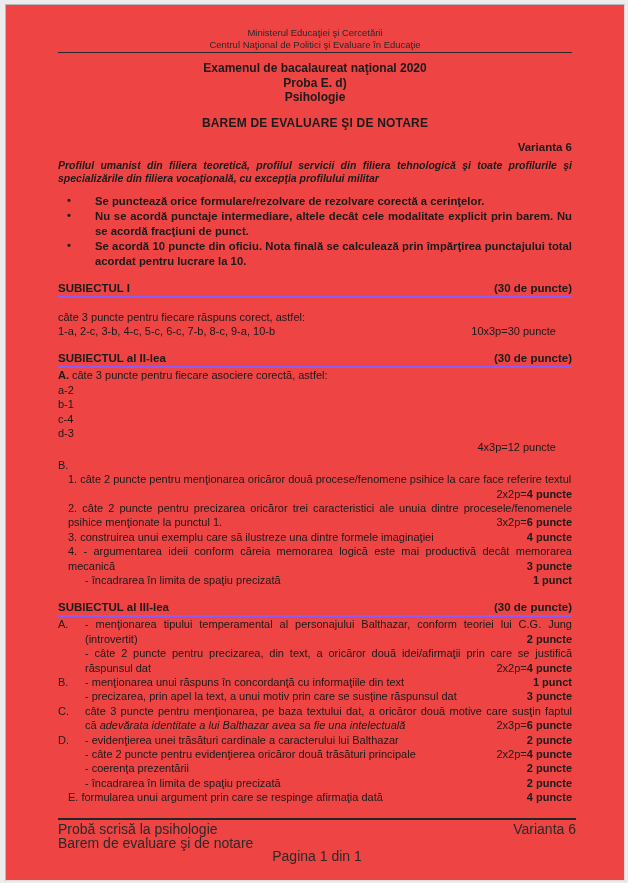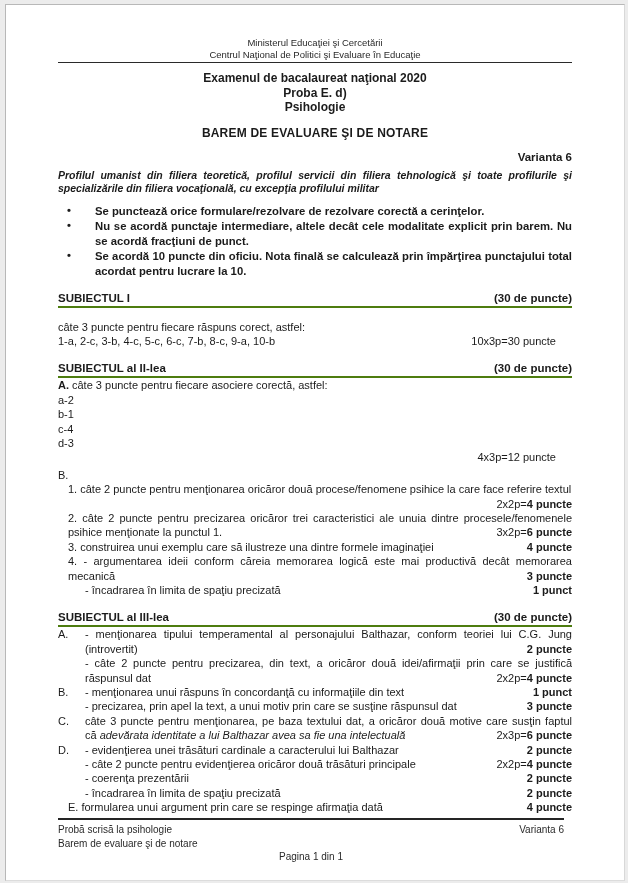--- a/index.html
+++ b/index.html
@@ -6,57 +6,57 @@
   body {
     width:628px; height:883px;
     background:#ececec;
     font-family:"Liberation Sans","DejaVu Sans",sans-serif;
     color:#1b1b1b;
     position:relative;
     overflow:hidden;
   }
   .page {
     position:absolute; left:5px; top:4px; right:3px; bottom:2px;
-    background:#ffffff;
+    background:#ef4444;
     border:1px solid #b8b8b8;
     border-right-color:#d8d8d8; border-bottom-color:#dcdcdc;
     box-sizing:border-box;
-    padding:32px 52px 0 52px;
+    padding:22px 52px 0 52px;
   }
   .b { font-weight:normal; }
   .hdr { text-align:center; font-size:9.5px; line-height:11.5px; color:#2a2a2a; }
   .hdr-rule { border-bottom:1px solid #2a2a2a; margin-top:2px; }
   .doc-title { text-align:center; font-weight:bold; font-size:12px; line-height:14.5px; margin-top:8px; }
   .barem-title { text-align:center; font-weight:bold; font-size:12px; margin-top:11px; letter-spacing:0.2px; }
   .variant { text-align:right; font-weight:bold; font-size:11.5px; margin-top:11px; }
   .profile-note { font-weight:bold; font-style:italic; font-size:10.5px; line-height:13.5px; text-align:justify; margin-top:6px; }
   .rules { margin:8px 0 0 0; padding:0; list-style:none; font-weight:bold; font-size:11.3px; line-height:15px; }
   .rules li { position:relative; padding-left:37px; text-align:justify; }
   .rules li .bullet { position:absolute; left:9px; top:-1px; }
   .sec-head {
     display:flex; justify-content:space-between;
     font-weight:bold; font-size:11.5px; line-height:14px;
-    border-bottom:2px solid #4d7c0f; padding-bottom:1px;
+    border-bottom:2px solid #8b5cf6; padding-bottom:1px;
   }
   .mt12 { margin-top:12px; } .mt13 { margin-top:13px; } .mt3 { margin-top:3px; }
   .txt { font-size:11px; line-height:14.4px; }
   .row { display:flex; justify-content:space-between; }
   .right-line { text-align:right; }
   .inset { padding-right:16px; }
   .item { text-align:justify; overflow:hidden;margin-left:10px; }
   .pts { float:right; white-space:nowrap; }
   .pts .val { font-weight:bold; }
   .hang { position:relative; padding-left:17px; }
   .hang .lbl { position:absolute; left:0; top:0; }
   .indent { padding-left:17px; }
   .ital { font-style:italic; margin-left:3px; }
   .lbl-inline { font-weight:bold; margin-right:3px; }
   .footer {
-    position:absolute; left:52px; right:60px; top:813px;
-    font-size:10px; line-height:13.5px; color:#2a2a2a;
+    position:absolute; left:52px; right:48px; top:813px;
+    font-size:14px; line-height:13.5px; color:#2a2a2a;
   }
   .footer-rule { border-top:2px solid #252525; margin-bottom:3px; }
   .footer-center { text-align:center; margin-top:0px; }
 </style>
 </head>
 <body>
 
 <div class="page">
 
   <div class="hdr">

